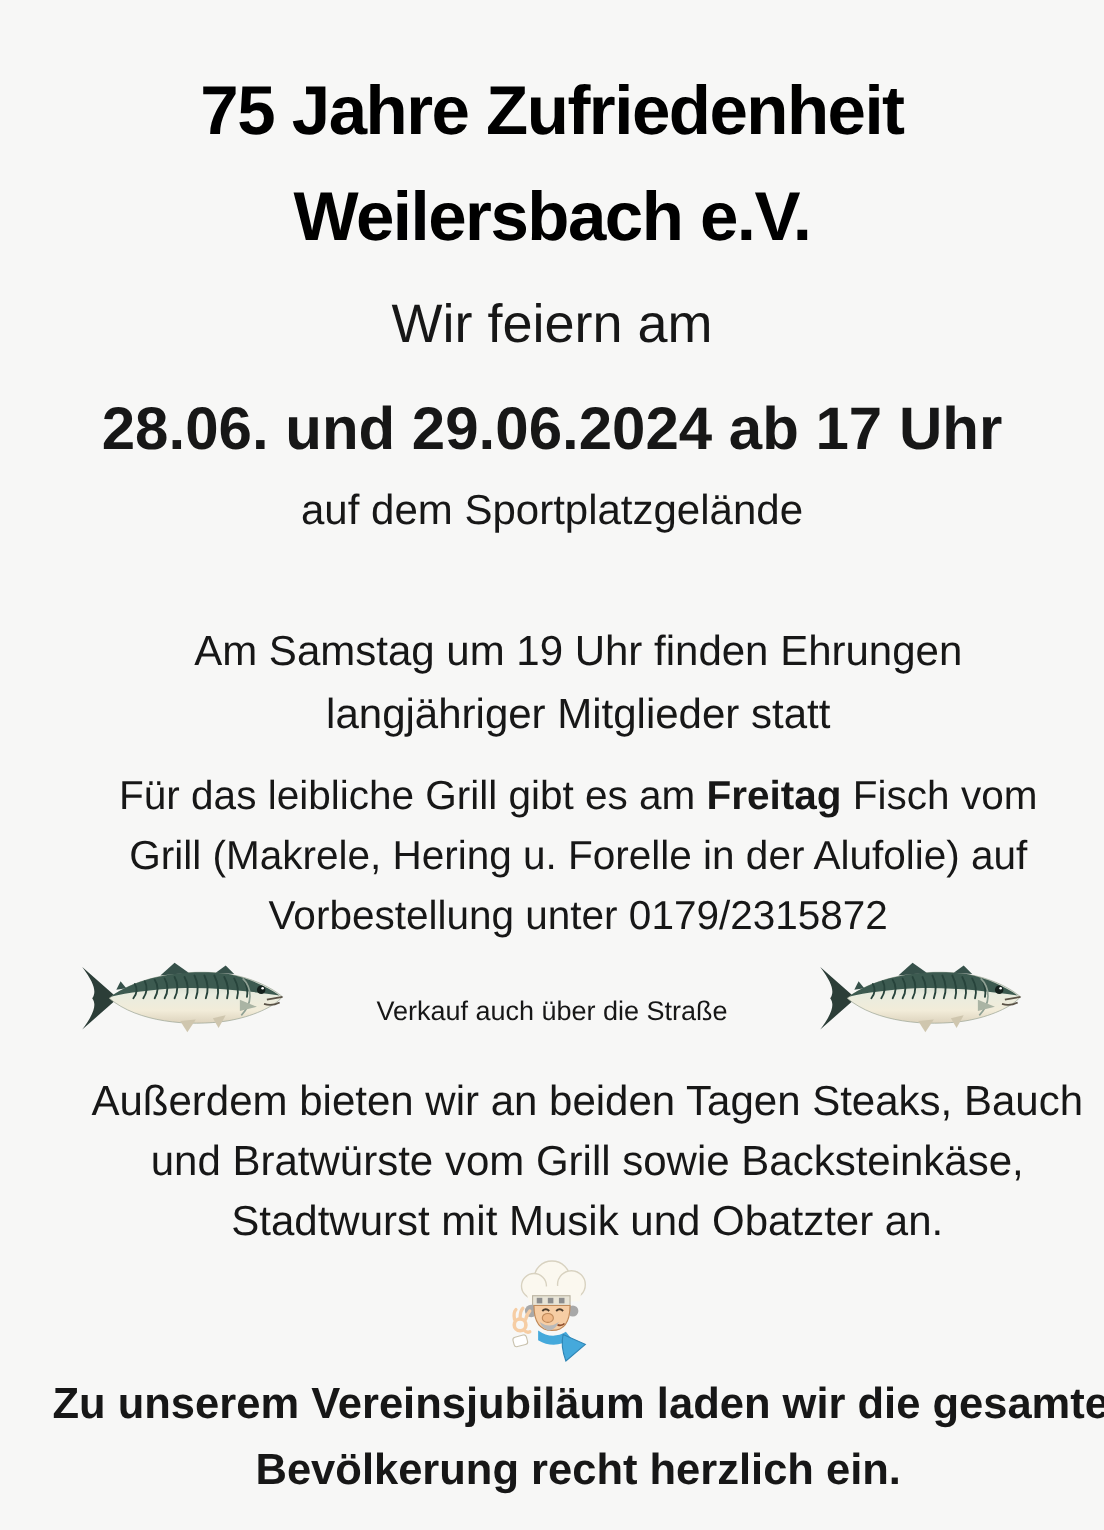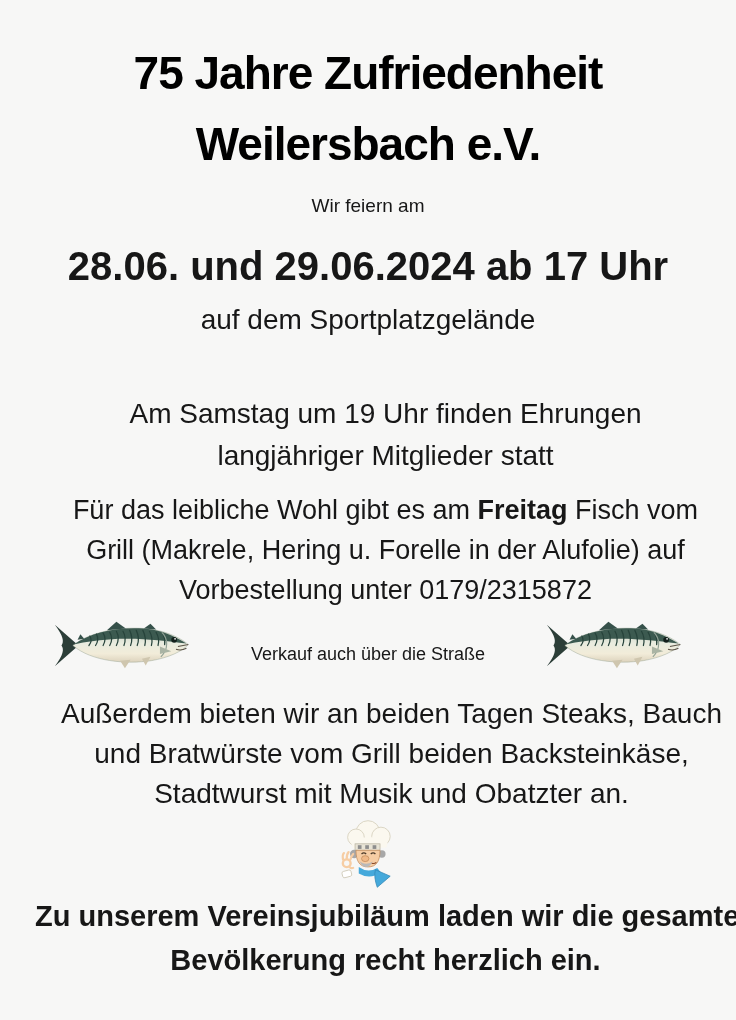--- a/index.html
+++ b/index.html
@@ -24,21 +24,21 @@
   .title{
     color:#000;
     font-weight:bold;
     font-size:46px;
     letter-spacing:-1px;
     line-height:1;
     margin:0;
   }
   .title-line2{margin-top:25px;}
   .intro{
-    font-size:19px;
+    font-size:36px;
     margin-top:28px;
   }
   .date-line{
     font-size:40px;
     font-weight:bold;
     margin-top:27px;
   }
   .location-line{
     font-size:28px;
     margin-top:15px;
@@ -112,21 +112,21 @@
 
   <div class="date-line">28.06. und 29.06.2024 ab 17 Uhr</div>
   <div class="location-line">auf dem Sportplatzgelände</div>
 
   <div class="para honors">
     <div class="line">Am Samstag um 19 Uhr finden Ehrungen</div>
     <div class="line">langjähriger Mitglieder statt</div>
   </div>
 
   <div class="para food">
-    <div class="line"><span>Für das leibliche Wohl gibt es am </span><span class="bold">Freitag</span><span> Fisch vom</span></div>
+    <div class="line"><span>Für das leibliche Grill gibt es am </span><span class="bold">Freitag</span><span> Fisch vom</span></div>
     <div class="line">Grill (Makrele, Hering u. Forelle in der Alufolie) auf</div>
     <div class="line"><span>Vorbestellung unter </span><span>0179/2315872</span></div>
   </div>
 
   <div class="fish-row">
 
     <span class="fish fish-left">
       <svg viewBox="0 0 150 58" width="142" height="55">
         <path d="M28,29 L3,7 C12,19 13,25 10,29 C13,33 12,39 3,51 Z" fill="#2c3e38"></path>
         <path d="M22,29 C42,13 78,8 106,12 C124,15 137,22 144,28 C138,35 123,42 105,45 C78,49 42,46 22,29 Z" fill="url(#fishBodyGrad)" stroke="#9aa595" stroke-width="0.5"></path>
@@ -187,21 +187,21 @@
         <path d="M114,30 L126,35 L114,38 Z" fill="#aab4a4"></path>
         <circle cx="129" cy="23" r="3" fill="#13201c"></circle>
           <circle cx="130" cy="22" r="0.9" fill="#ffffff"></circle>
         <path d="M144,28 L133,30 M142,32 C138,34 134,34 131,33" stroke="#5a5246" stroke-width="1.2" fill="none"></path>
       </svg>
     </span>
   </div>
 
   <div class="para offer">
     <div class="line">Außerdem bieten wir an beiden Tagen Steaks, Bauch</div>
-    <div class="line">und Bratwürste vom Grill beiden Backsteinkäse,</div>
+    <div class="line">und Bratwürste vom Grill sowie Backsteinkäse,</div>
     <div class="line">Stadtwurst mit Musik und Obatzter an.</div>
   </div>
 
   <div class="chef-wrap">
     <svg viewBox="0 0 80 76" width="74" height="72">
 
       <circle cx="40" cy="15" r="13" fill="#fbf8ef" stroke="#d8d2c0" stroke-width="1"></circle>
       <circle cx="27" cy="20" r="9" fill="#fbf8ef" stroke="#d8d2c0" stroke-width="1"></circle>
       <circle cx="54" cy="19" r="10" fill="#fbf8ef" stroke="#d8d2c0" stroke-width="1"></circle>
       <path d="M20,21 L62,19 L60,31 L24,32 Z" fill="#fbf8ef"></path>

